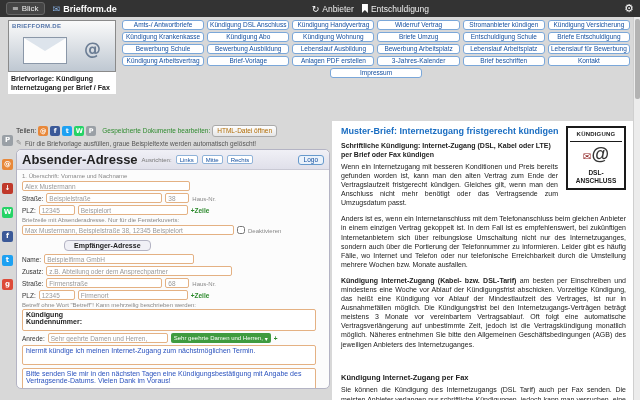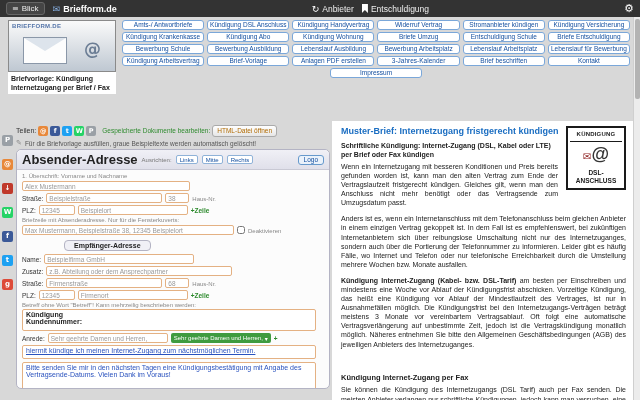--- a/index.html
+++ b/index.html
@@ -74,21 +74,21 @@
   textarea.betreff { font-weight:bold; color:#222; height:22px; }
   .green-link { color:#2e8b2e; font-size:6.5px; cursor:pointer; font-weight:bold; }
   .recipient-tab { display:inline-block; border:1px solid #b4b4c4; border-radius:4px; padding:1px 9px;
                    font-weight:bold; font-size:7px; background:#f0f0f6; margin:3px 0 1px 42px; color:#222; }
   .anrede-select { background:#3f9b3f; color:#fff; font-size:6px; border-radius:2px; padding:0 3px;
                    height:10px; display:inline-flex; align-items:center; gap:2px; cursor:pointer; }
   .chk { width:8px; height:8px; cursor:pointer; }
   .w-name { width:168px; } .w-str { width:116px; } .w-nr { width:24px; } .w-plz { width:36px; }
   .w-ort { width:110px; } .w-fenster { width:212px; font-size:5.5px; } .w-rname { width:150px; }
   .w-zusatz { width:186px; } .w-anrede { width:120px; }
-  textarea.body1 { height:14px;text-decoration:underline; } textarea.body2 { height:34px; }
+  textarea.body1 { height:20px; } textarea.body2 { height:34px; }
 
   
   .article { flex:1; background:#fff; padding:5px 14px 0 9px; font-size:7px; color:#222; line-height:1.3; }
   .article-title { color:#1b6ec2; font-size:9px; font-weight:bold; white-space:nowrap; margin-bottom:3px;text-align:center; }
   .subtitle { font-weight:bold; font-size:7px; margin-bottom:3px; }
   .article p { text-align:justify; margin:0 0 7px; }
   .article h2 { font-size:7.5px; font-weight:bold; margin:24px 0 3px; }
   .badge { float:right; width:60px; border:2px solid #1a1a1a; background:#fff; text-align:center;
            padding:3px 2px 4px; margin:0 0 5px 8px; }
   .badge .b1 { font-size:6px; font-weight:bold; letter-spacing:.2px; border-bottom:1px solid #1a1a1a; padding-bottom:2px; }

